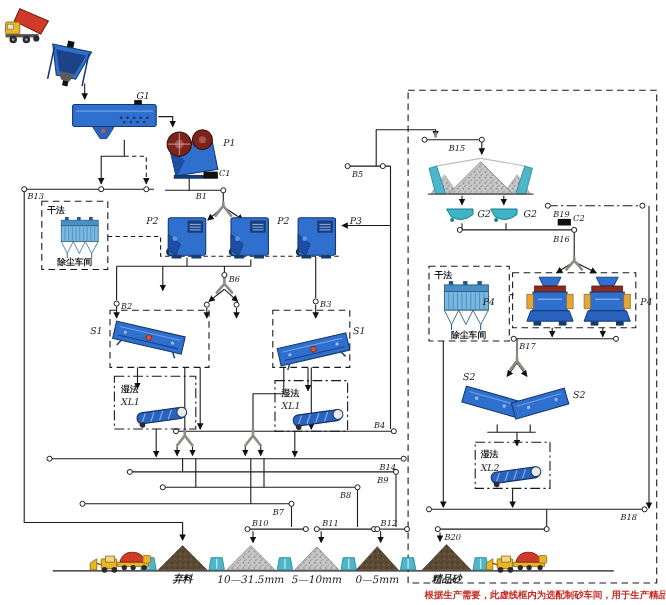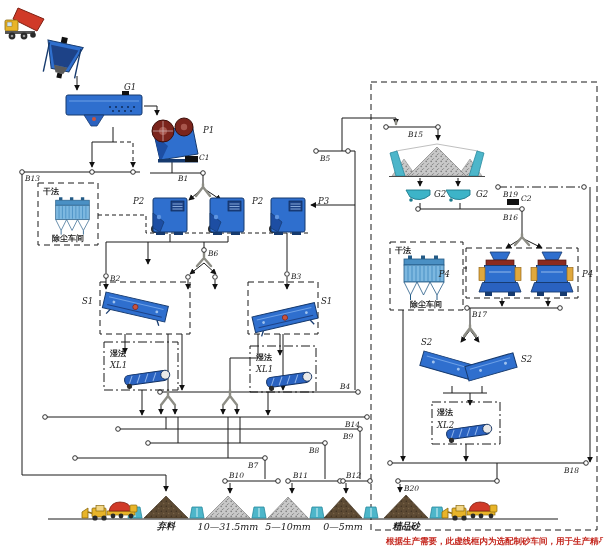--- a/index.html
+++ b/index.html
@@ -1,17 +1,17 @@
 <!DOCTYPE html>
 <html><head>
 <meta charset="utf-8">
 <style>
   html,body{margin:0;padding:0;background:#ffffff;}
   .canvas{position:relative;width:605px;height:550px;background:#ffffff;overflow:hidden;
-          font-family:"DejaVu Sans", sans-serif;border-radius:21px;}
+          font-family:"DejaVu Sans", sans-serif;}
   svg{display:block}
   text{fill:#1a1a1a}
   .lbl{font-family:"DejaVu Serif", serif;font-style:italic;font-size:8.5px;}
   .lbl-sm{font-family:"DejaVu Serif", serif;font-style:italic;font-size:7.5px;}
   .cn{font-family:"DejaVu Sans", sans-serif;font-weight:bold;font-size:8px;}
   .cn-prod{font-family:"DejaVu Sans", sans-serif;font-weight:bold;font-style:italic;font-size:9px;text-anchor:middle;}
   .size-lbl{font-family:"DejaVu Serif", serif;font-style:italic;font-size:9.5px;text-anchor:middle;}
   .note{font-family:"DejaVu Sans", sans-serif;font-weight:bold;font-size:8.5px;fill:#c4261d;}
   .ln{stroke:#1a1a1a;stroke-width:1;fill:none;}
   .lnd{stroke:#1a1a1a;stroke-width:1;fill:none;stroke-dasharray:4 3;}

